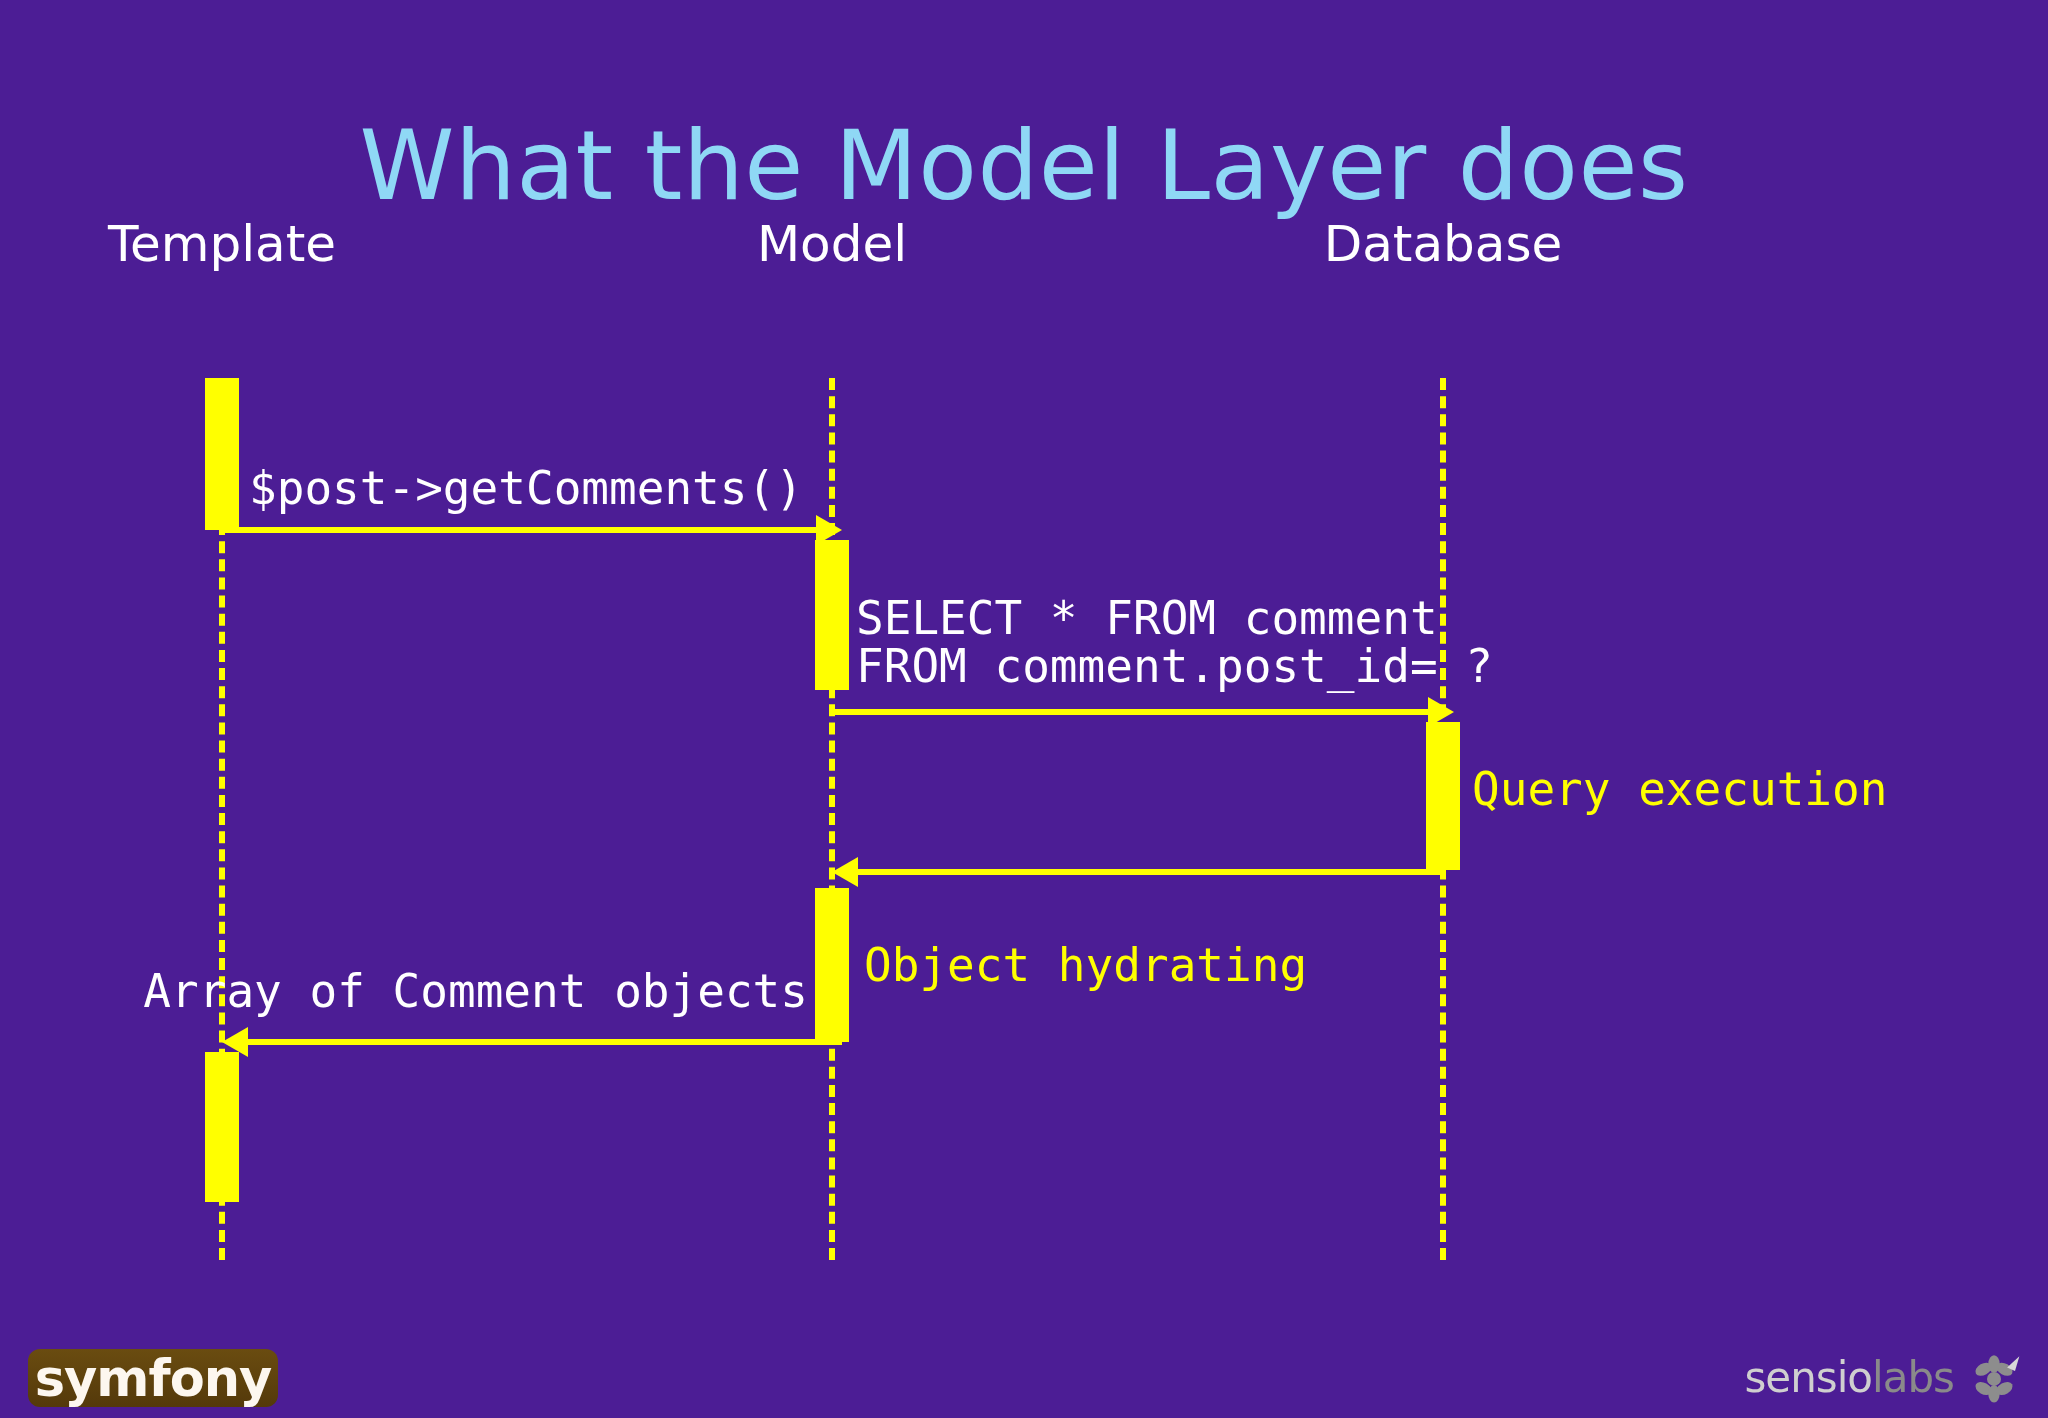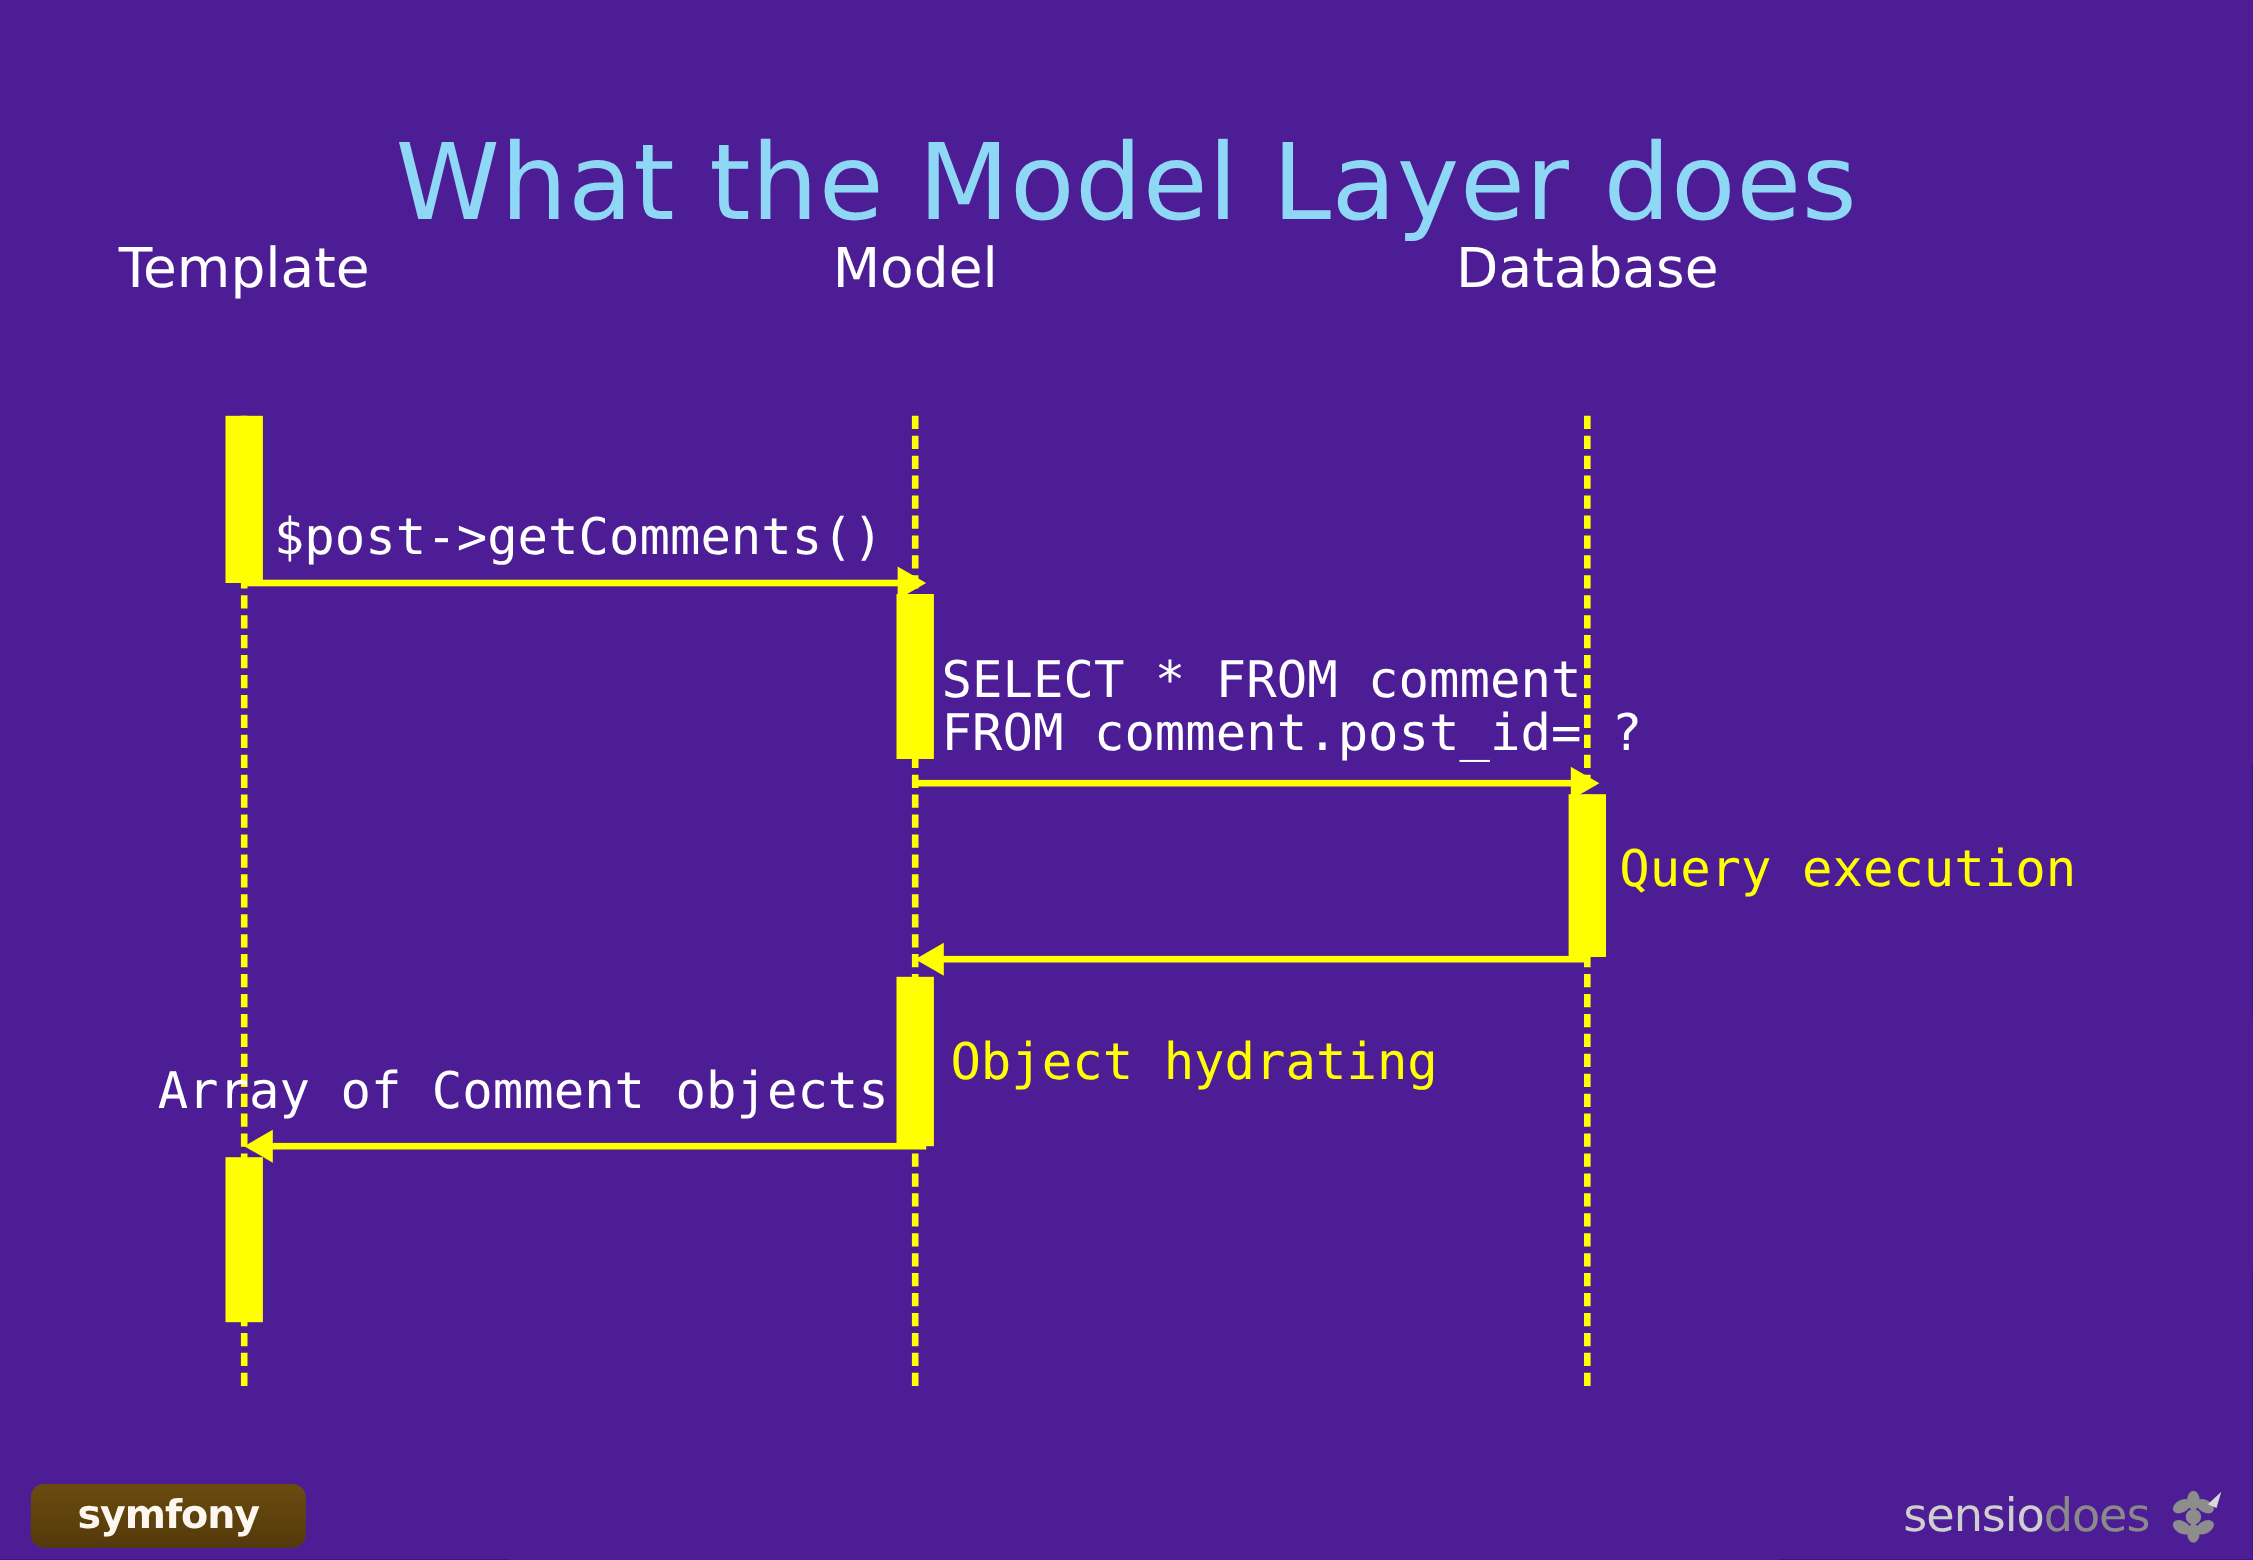--- a/index.html
+++ b/index.html
@@ -116,21 +116,21 @@
     height: 58px;
     background: linear-gradient(180deg, #6a4c10 0%, #54390a 100%);
     border-radius: 12px;
     display: flex;
     align-items: center;
     justify-content: center;
   }
   .symfony-logo .wordmark {
     color: #fdf7ef;
     font-family: "DejaVu Sans", sans-serif;
-    font-size: 36px;
+    font-size: 51px;
     font-weight: 700;
     letter-spacing: -1px;
     line-height: 1;
   }
 
   .sensio-logo {
     position: absolute;
     right: 26px;
     top: 1348px;
     height: 60px;
@@ -200,21 +200,21 @@
     <div class="arrow-line" style="left:236px; top:1039px; width:606px;"></div>
     <div class="arrow-head left" style="left:222px; top:1027px;"></div>
 
   </div>
 
   <div class="symfony-logo">
     <span class="wordmark">symfony</span>
   </div>
 
   <div class="sensio-logo">
-    <span class="sensio-word"><span class="part-sensio">sensio</span><span class="part-labs">does</span></span>
+    <span class="sensio-word"><span class="part-sensio">sensio</span><span class="part-labs">labs</span></span>
     <span class="sensio-star">
       <svg viewBox="0 0 64 64" width="56" height="56" aria-hidden="true">
         <g fill="#8d8d8d">
           <ellipse cx="20" cy="22" rx="10" ry="6.5" transform="rotate(-30 20 22)"></ellipse>
           <ellipse cx="20" cy="44" rx="10" ry="6.5" transform="rotate(30 20 44)"></ellipse>
           <ellipse cx="32" cy="50" rx="6.5" ry="10"></ellipse>
           <ellipse cx="44" cy="44" rx="10" ry="6.5" transform="rotate(-30 44 44)"></ellipse>
           <ellipse cx="44" cy="22" rx="10" ry="6.5" transform="rotate(30 44 22)"></ellipse>
           <ellipse cx="32" cy="16" rx="6.5" ry="10"></ellipse>
           <circle cx="32" cy="33" r="8"></circle>

